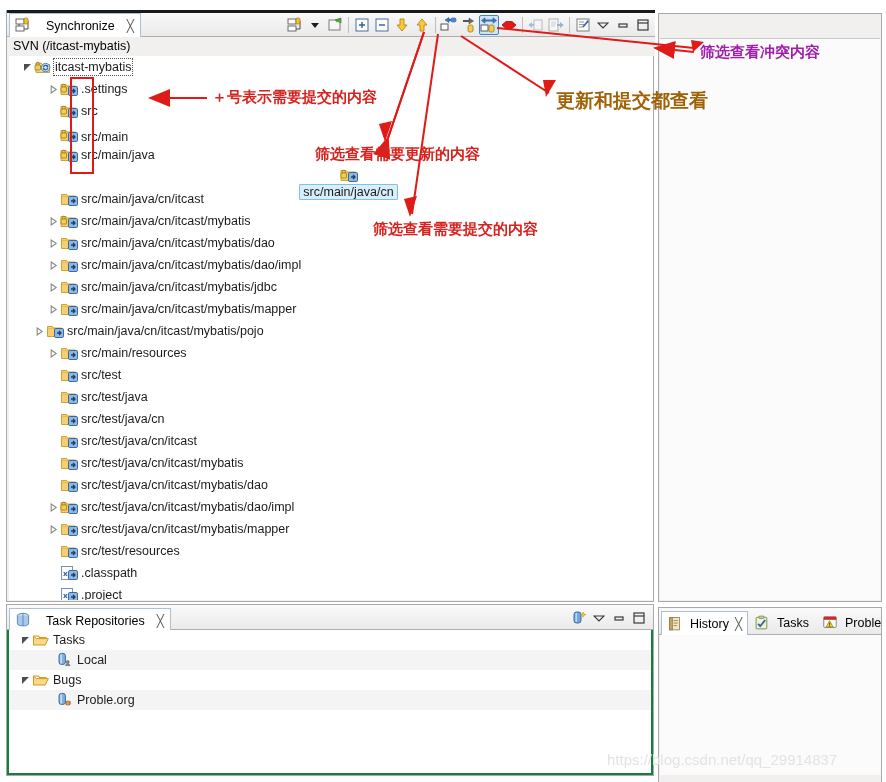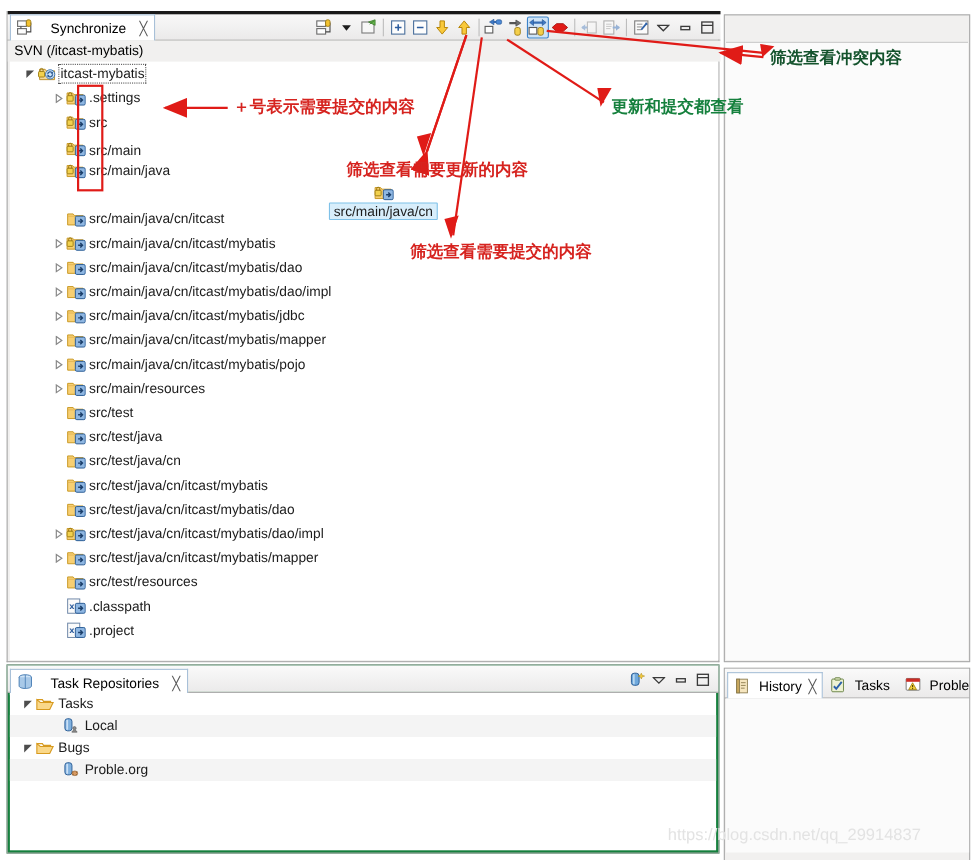--- a/index.html
+++ b/index.html
@@ -434,21 +434,21 @@
             </svg>
           </span>
           <span class="ic"><svg width="18" height="18" viewBox="0 0 18 18">
               <path d="M1.5 4.5 L6.5 4.5 L7.7 6 L15.5 6 L15.5 14.5 L1.5 14.5 Z" fill="#f7cf72" stroke="#c99a26" stroke-width="0.9"></path>
               <path d="M1.5 6.6 L15.5 6.6" stroke="#e0b14e" stroke-width="0.7"></path>
               <rect x="8.5" y="6.5" width="9" height="9" rx="1.3" fill="#8fb7e2" stroke="#2c5d96" stroke-width="0.9"></rect>
               <path d="M11 11 H15 M13 9 L15 11 L13 13" stroke="#1b3f6b" stroke-width="1.3" fill="none"></path>
             </svg></span>
           <span class="rlabel">src/main/java/cn/itcast/mybatis/mapper</span>
         </div>
-        <div class="row" style="padding-left: 38px;">
+        <div class="row" style="padding-left: 24px;">
           <span class="twisty">
             <svg width="9" height="9" viewBox="0 0 9 9">
               <path d="M2.2 1 L7.2 4.5 L2.2 8 Z" fill="none" stroke="#8a8a8a" stroke-width="1.1"></path>
             </svg>
           </span>
           <span class="ic"><svg width="18" height="18" viewBox="0 0 18 18">
               <path d="M1.5 4.5 L6.5 4.5 L7.7 6 L15.5 6 L15.5 14.5 L1.5 14.5 Z" fill="#f7cf72" stroke="#c99a26" stroke-width="0.9"></path>
               <path d="M1.5 6.6 L15.5 6.6" stroke="#e0b14e" stroke-width="0.7"></path>
               <rect x="8.5" y="6.5" width="9" height="9" rx="1.3" fill="#8fb7e2" stroke="#2c5d96" stroke-width="0.9"></rect>
               <path d="M11 11 H15 M13 9 L15 11 L13 13" stroke="#1b3f6b" stroke-width="1.3" fill="none"></path>
@@ -491,20 +491,30 @@
         </div>
         <div class="row" style="padding-left: 38px;">
           <span class="twisty"></span>
           <span class="ic"><svg width="18" height="18" viewBox="0 0 18 18">
               <path d="M1.5 4.5 L6.5 4.5 L7.7 6 L15.5 6 L15.5 14.5 L1.5 14.5 Z" fill="#f7cf72" stroke="#c99a26" stroke-width="0.9"></path>
               <path d="M1.5 6.6 L15.5 6.6" stroke="#e0b14e" stroke-width="0.7"></path>
               <rect x="8.5" y="6.5" width="9" height="9" rx="1.3" fill="#8fb7e2" stroke="#2c5d96" stroke-width="0.9"></rect>
               <path d="M11 11 H15 M13 9 L15 11 L13 13" stroke="#1b3f6b" stroke-width="1.3" fill="none"></path>
             </svg></span>
           <span class="rlabel">src/test/java/cn</span>
+        </div>
+        <div class="row" style="padding-left: 38px;">
+          <span class="twisty"></span>
+          <span class="ic"><svg width="18" height="18" viewBox="0 0 18 18">
+              <path d="M1.5 4.5 L6.5 4.5 L7.7 6 L15.5 6 L15.5 14.5 L1.5 14.5 Z" fill="#f7cf72" stroke="#c99a26" stroke-width="0.9"></path>
+              <path d="M1.5 6.6 L15.5 6.6" stroke="#e0b14e" stroke-width="0.7"></path>
+              <rect x="8.5" y="6.5" width="9" height="9" rx="1.3" fill="#8fb7e2" stroke="#2c5d96" stroke-width="0.9"></rect>
+              <path d="M11 11 H15 M13 9 L15 11 L13 13" stroke="#1b3f6b" stroke-width="1.3" fill="none"></path>
+            </svg></span>
+          <span class="rlabel">src/test/java/cn/itcast</span>
         </div>
         <div class="row" style="padding-left: 38px;">
           <span class="twisty"></span>
           <span class="ic"><svg width="18" height="18" viewBox="0 0 18 18">
               <path d="M1.5 4.5 L6.5 4.5 L7.7 6 L15.5 6 L15.5 14.5 L1.5 14.5 Z" fill="#f7cf72" stroke="#c99a26" stroke-width="0.9"></path>
               <path d="M1.5 6.6 L15.5 6.6" stroke="#e0b14e" stroke-width="0.7"></path>
               <rect x="8.5" y="6.5" width="9" height="9" rx="1.3" fill="#8fb7e2" stroke="#2c5d96" stroke-width="0.9"></rect>
               <path d="M11 11 H15 M13 9 L15 11 L13 13" stroke="#1b3f6b" stroke-width="1.3" fill="none"></path>
             </svg></span>
           <span class="rlabel">src/test/java/cn/itcast/mybatis</span>
@@ -729,18 +739,18 @@
       <line x1="694" y1="48" x2="497" y2="28" stroke="#e01b17" stroke-width="2"></line>
       <path d="M693 52 L704 42 L691 40 Z" fill="#e01b17"></path>
 
       <line x1="694" y1="52" x2="655" y2="48" stroke="#e01b17" stroke-width="2" marker-end="url(#ah)"></line>
     </svg>
 
     <div class="redbox" style="left:70px; top:77px; width:24px; height:97px;"></div>
   <div class="anno-txt" style="left: 315px; top: 145px; font-size: 15px; color: rgb(214, 35, 31);">筛选查看需要更新的内容</div>
       <div class="anno-txt" style="left: 212px; top: 88px; font-size: 15px; color: rgb(214, 35, 31);">＋号表示需要提交的内容</div>
       <div class="anno-txt" style="left: 373px; top: 220px; font-size: 15px; color: rgb(214, 35, 31);">筛选查看需要提交的内容</div>
-      <div class="anno-txt" style="left: 556px; top: 88px; font-size: 15px; color: #15803d;">更新和提交都查看</div>
-      <div class="anno-txt" style="left: 700px; top: 43px; font-size: 15px; color: #14532d;">筛选查看冲突内容</div>
+      <div class="anno-txt" style="left: 556px; top: 88px; font-size: 19px; color: #a16207;">更新和提交都查看</div>
+      <div class="anno-txt" style="left: 700px; top: 43px; font-size: 15px; color: #a21caf;">筛选查看冲突内容</div>
     </div>
 
   <div id="watermark">https://blog.csdn.net/qq_29914837</div>
 </div>
 
 </body></html>

